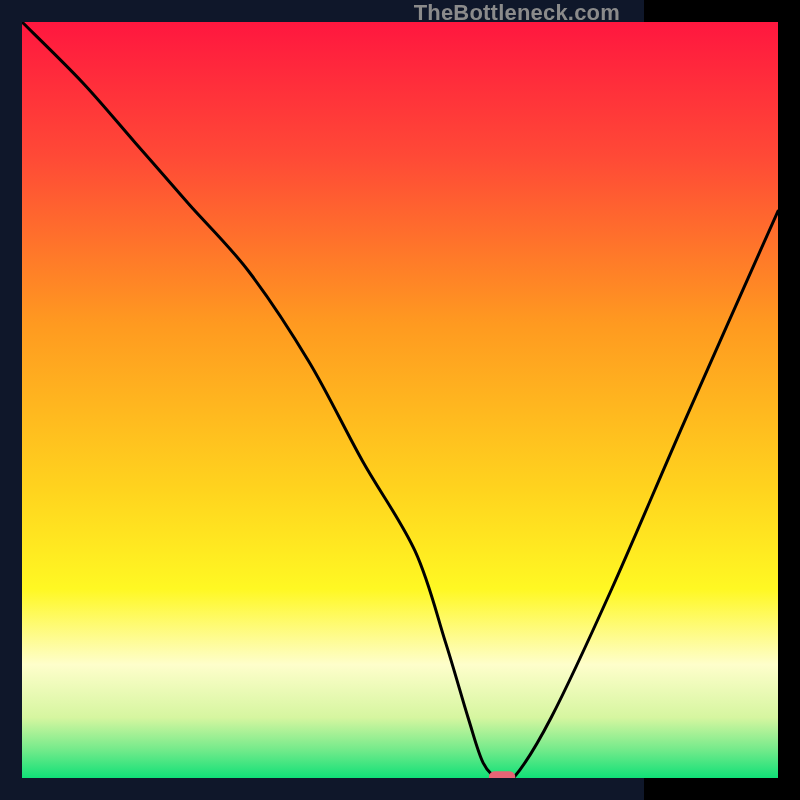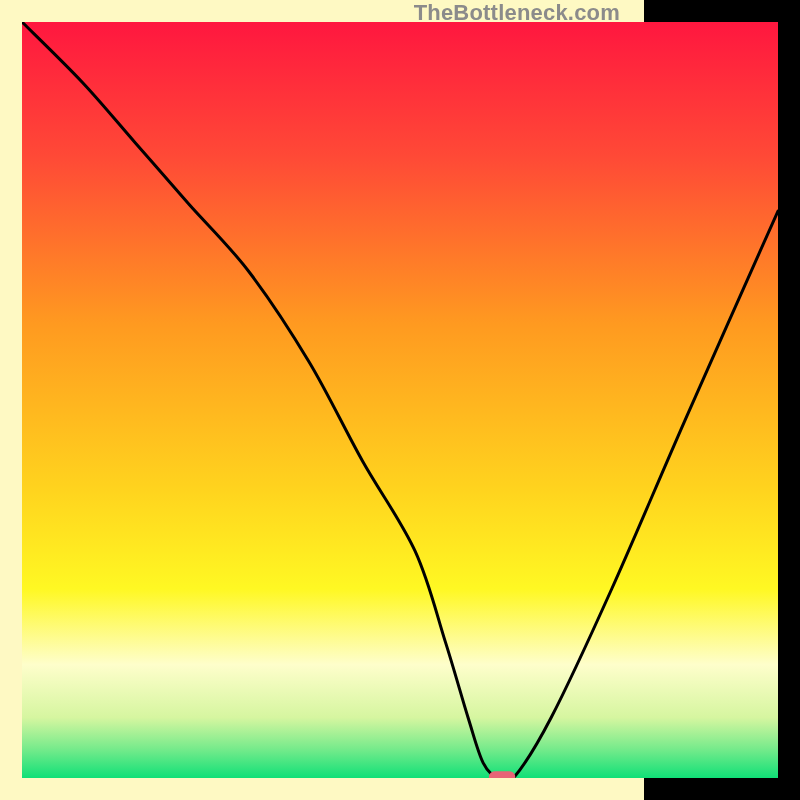--- a/index.html
+++ b/index.html
@@ -9,21 +9,21 @@
     height: 800px;
     background: #000;
     overflow: hidden;
   }
   .frame {
     position: absolute;
     left: 0;
     top: 0;
     width: 644px;
     height: 800px;
-    background: #fef9c3;
+    background: #0f172a;
   }
   .plot {
     position: absolute;
     left: 22px;
     top: 22px;
     width: 756px;
     height: 756px;
   }
   .watermark {
     position: absolute;

